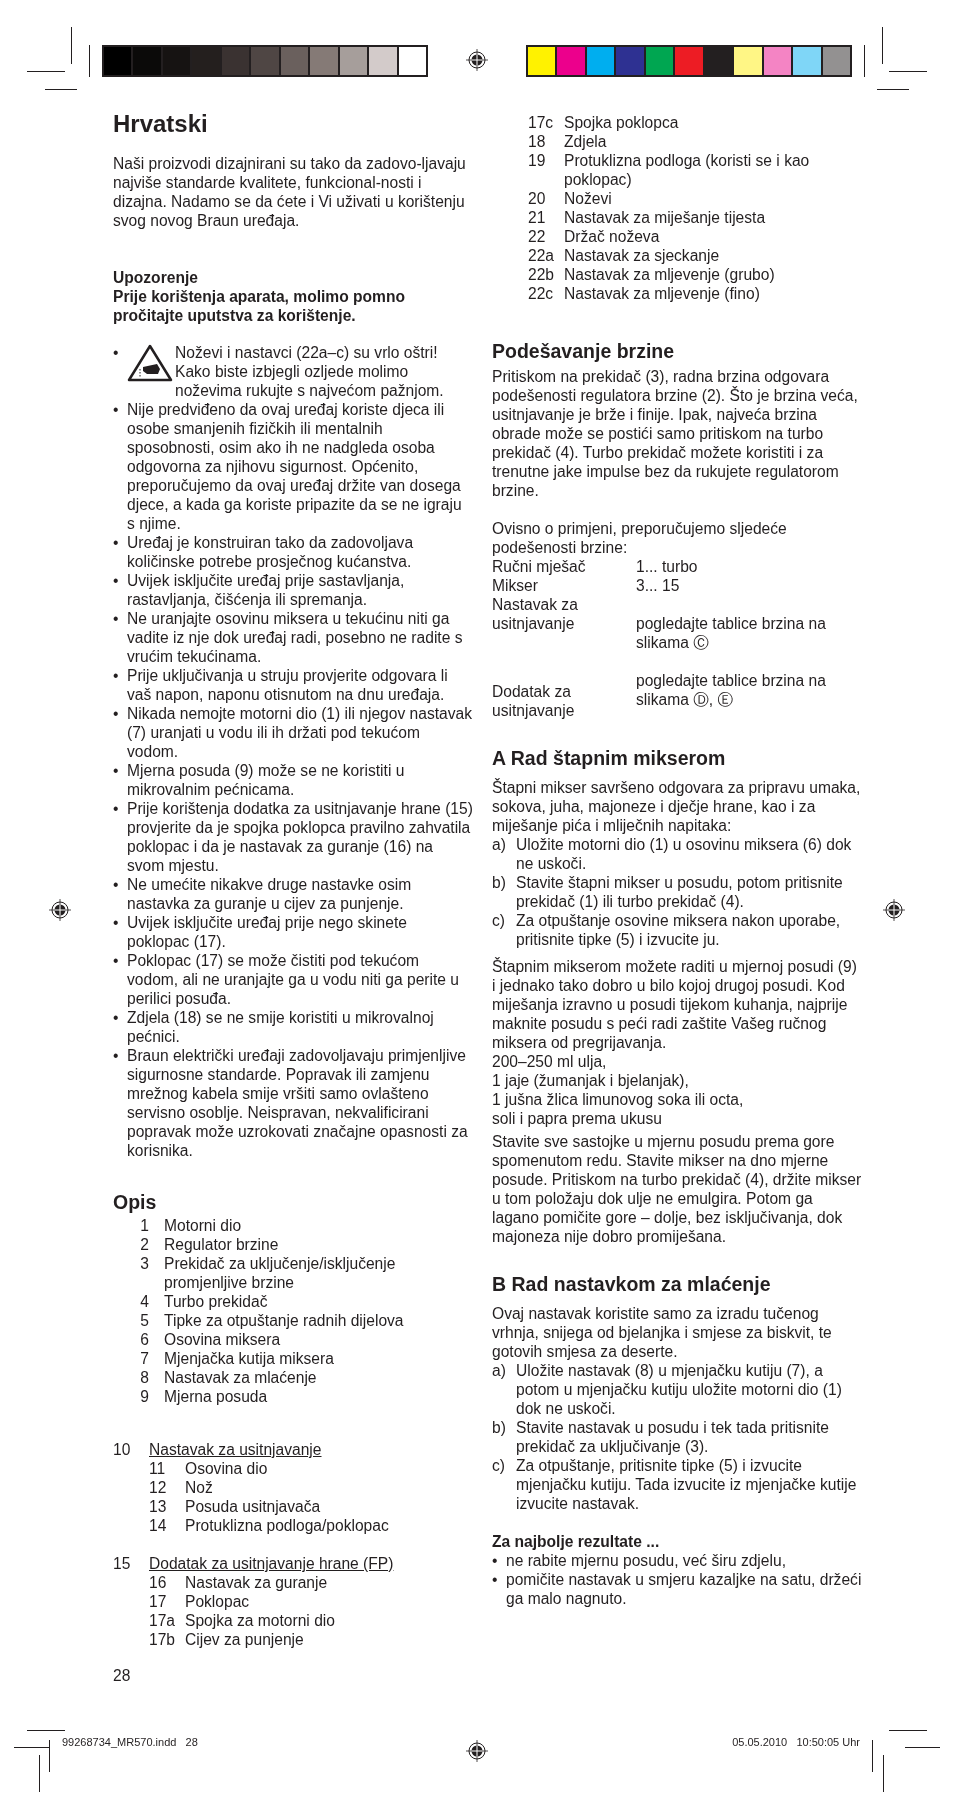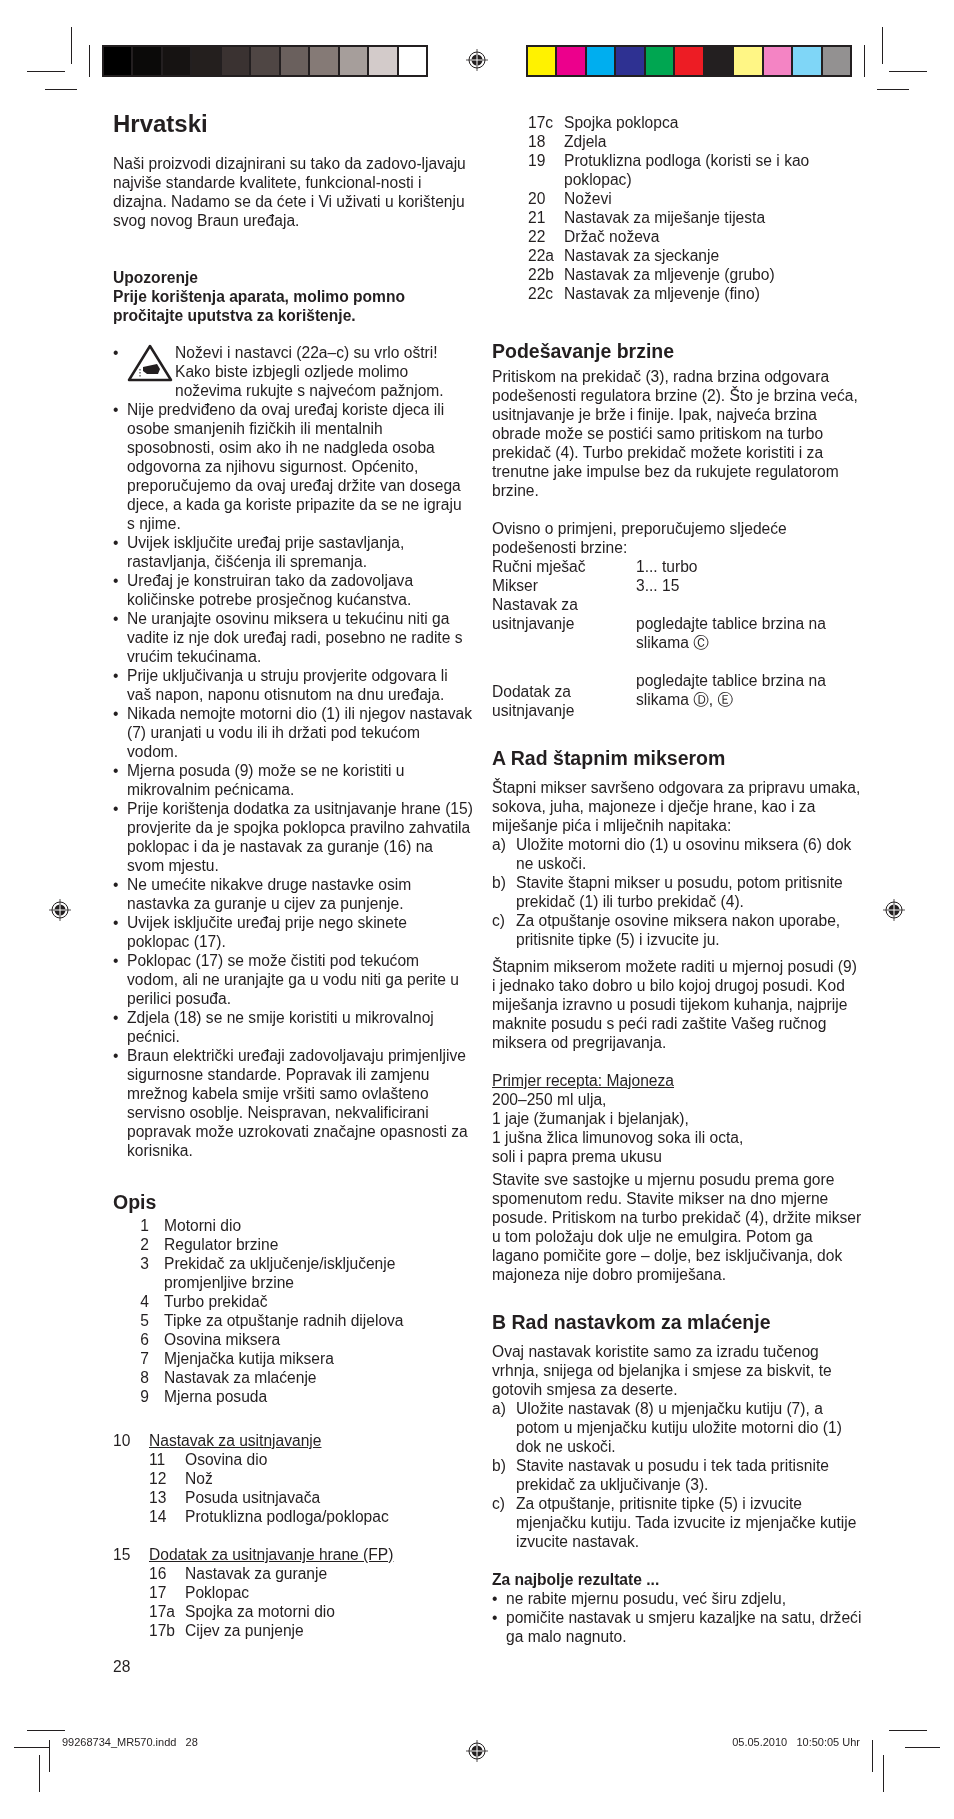--- a/index.html
+++ b/index.html
@@ -124,22 +124,22 @@
     <svg class="warn-icon" viewBox="0 0 46 40">
       <path d="M23 3 L44 37 L2 37 Z" fill="none" stroke="#231f20" stroke-width="2.5" stroke-linejoin="round"></path>
       <path d="M16 24 L30 21 L33 26 L31 31 L20 31 L16 28 Z" fill="#231f20"></path>
       <line x1="13" y1="26" x2="13" y2="34" stroke="#231f20" stroke-width="1" stroke-dasharray="1.5,1.5"></line>
     </svg>
     <span style="flex:1;">Noževi i nastavci (22a–c) su vrlo oštri! Kako biste izbjegli ozljede molimo noževima rukujte s najvećom pažnjom.</span>
   </div>
 
   <ul class="bul" id="warnings-list">
       <li>Nije predviđeno da ovaj uređaj koriste djeca ili osobe smanjenih fizičkih ili mentalnih sposobnosti, osim ako ih ne nadgleda osoba odgovorna za njihovu sigurnost. Općenito, preporučujemo da ovaj uređaj držite van dosega djece, a kada ga koriste pripazite da se ne igraju s njime.</li>
+      <li>Uređaj je konstruiran tako da zadovoljava količinske potrebe prosječnog kućanstva.</li>
       <li>Uvijek isključite uređaj prije sastavljanja, rastavljanja, čišćenja ili spremanja.</li>
-      <li>Uređaj je konstruiran tako da zadovoljava količinske potrebe prosječnog kućanstva.</li>
       <li>Ne uranjajte osovinu miksera u tekućinu niti ga vadite iz nje dok uređaj radi, posebno ne radite s vrućim tekućinama.</li>
       <li>Prije uključivanja u struju provjerite odgovara li vaš napon, naponu otisnutom na dnu uređaja.</li>
       <li>Nikada nemojte motorni dio (1) ili njegov nastavak (7) uranjati u vodu ili ih držati pod tekućom vodom.</li>
       <li>Mjerna posuda (9) može se ne koristiti u mikrovalnim pećnicama.</li>
       <li>Prije korištenja dodatka za usitnjavanje hrane (15) provjerite da je spojka poklopca pravilno zahvatila poklopac i da je nastavak za guranje (16) na svom mjestu.</li>
       <li>Ne umećite nikakve druge nastavke osim nastavka za guranje u cijev za punjenje.</li>
       <li>Uvijek isključite uređaj prije nego skinete poklopac (17).</li>
       <li>Poklopac (17) se može čistiti pod tekućom vodom, ali ne uranjajte ga u vodu niti ga perite u perilici posuđa.</li>
       <li>Zdjela (18) se ne smije koristiti u mikrovalnoj pećnici.</li>
       <li>Braun električki uređaji zadovoljavaju primjenljive sigurnosne standarde. Popravak ili zamjenu mrežnog kabela smije vršiti samo ovlašteno servisno osoblje. Neispravan, nekvalificirani popravak može uzrokovati značajne opasnosti za korisnika.</li>
@@ -178,21 +178,21 @@
       <li>
         <span class="n">8</span>
         <span class="t" style="padding-left: 15px;">Nastavak za mlaćenje</span>
       </li>
       <li>
         <span class="n">9</span>
         <span class="t" style="padding-left: 15px;">Mjerna posuda</span>
       </li>
     </ul>
 
-  <ul class="num-list" style="margin-top:25px;">
+  <ul class="num-list" style="margin-top:34px;">
     <li>
       <span class="n l">10</span>
       <span class="t u">Nastavak za usitnjavanje</span>
     </li>
   </ul>
   <ul class="num-list sub" id="parts-10" style="padding-left:36px;">
       <li>
         <span class="n l">11</span>
         <span class="t">Osovina dio</span>
       </li>
@@ -303,21 +303,20 @@
         <span class="lbl">b)</span>
         <span style="flex: 1 1 0%;">Stavite štapni mikser u posudu, potom pritisnite prekidač (1) ili turbo prekidač (4).</span>
       </li>
       <li>
         <span class="lbl">c)</span>
         <span style="flex: 1 1 0%;">Za otpuštanje osovine miksera nakon uporabe, pritisnite tipke (5) i izvucite ju.</span>
       </li>
     </ul>
   <p style="margin-top:8px;">Štapnim mikserom možete raditi u mjernoj posudi (9) i jednako tako dobro u bilo kojoj drugoj posudi. Kod miješanja izravno u posudi tijekom kuhanja, najprije maknite posudu s peći radi zaštite Vašeg ručnog miksera od pregrijavanja.</p>
 
-  <p class="u" style="margin-top:19px;">Primjer recepta: Majoneza</p>
   <div id="recipe-ingredients">
       <div>200–250 ml ulja,</div>
       <div>1 jaje (žumanjak i bjelanjak),</div>
       <div>1 jušna žlica limunovog soka ili octa,</div>
       <div>soli i papra prema ukusu</div>
     </div>
   <p style="margin-top:4px;">Stavite sve sastojke u mjernu posudu prema gore spomenutom redu. Stavite mikser na dno mjerne posude. Pritiskom na turbo prekidač (4), držite mikser u tom položaju dok ulje ne emulgira. Potom ga lagano pomičite gore – dolje, bez isključivanja, dok majoneza nije dobro promiješana.</p>
 
   <h2 style="margin-top:26px;">B  Rad nastavkom za mlaćenje</h2>
   <p style="margin-top:8px;">Ovaj nastavak koristite samo za izradu tučenog vrhnja, snijega od bjelanjka i smjese za biskvit, te gotovih smjesa za deserte.</p>

